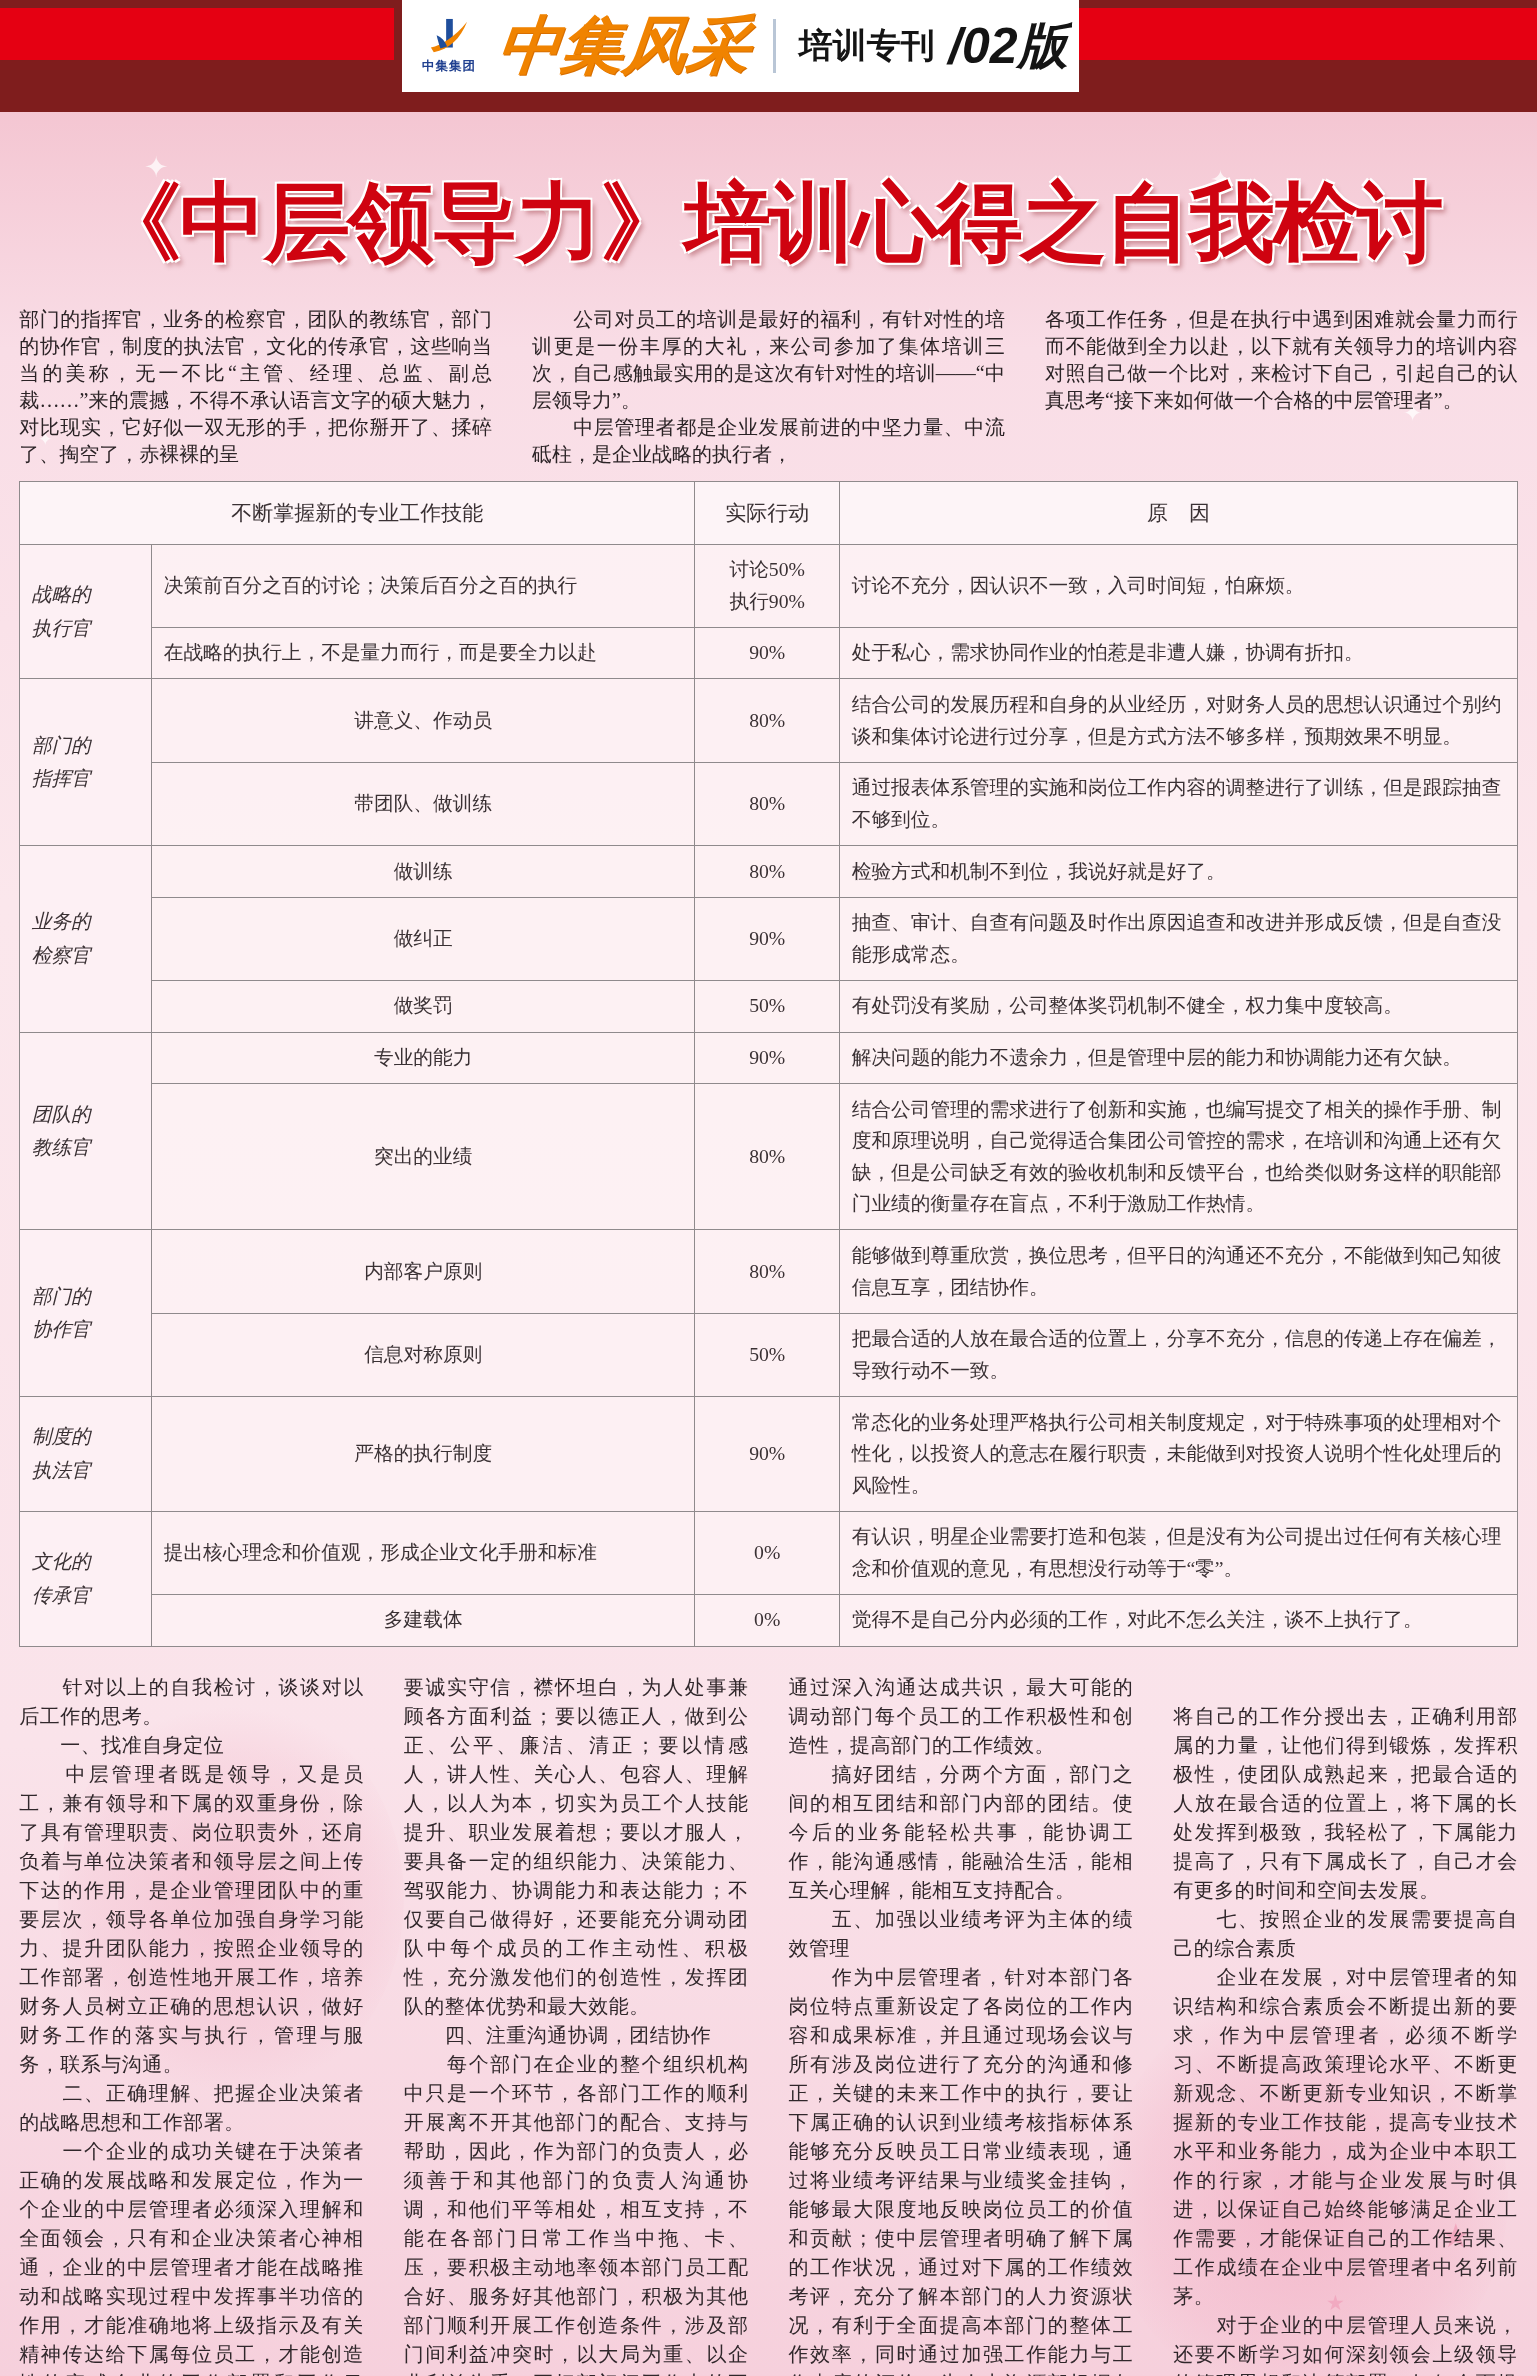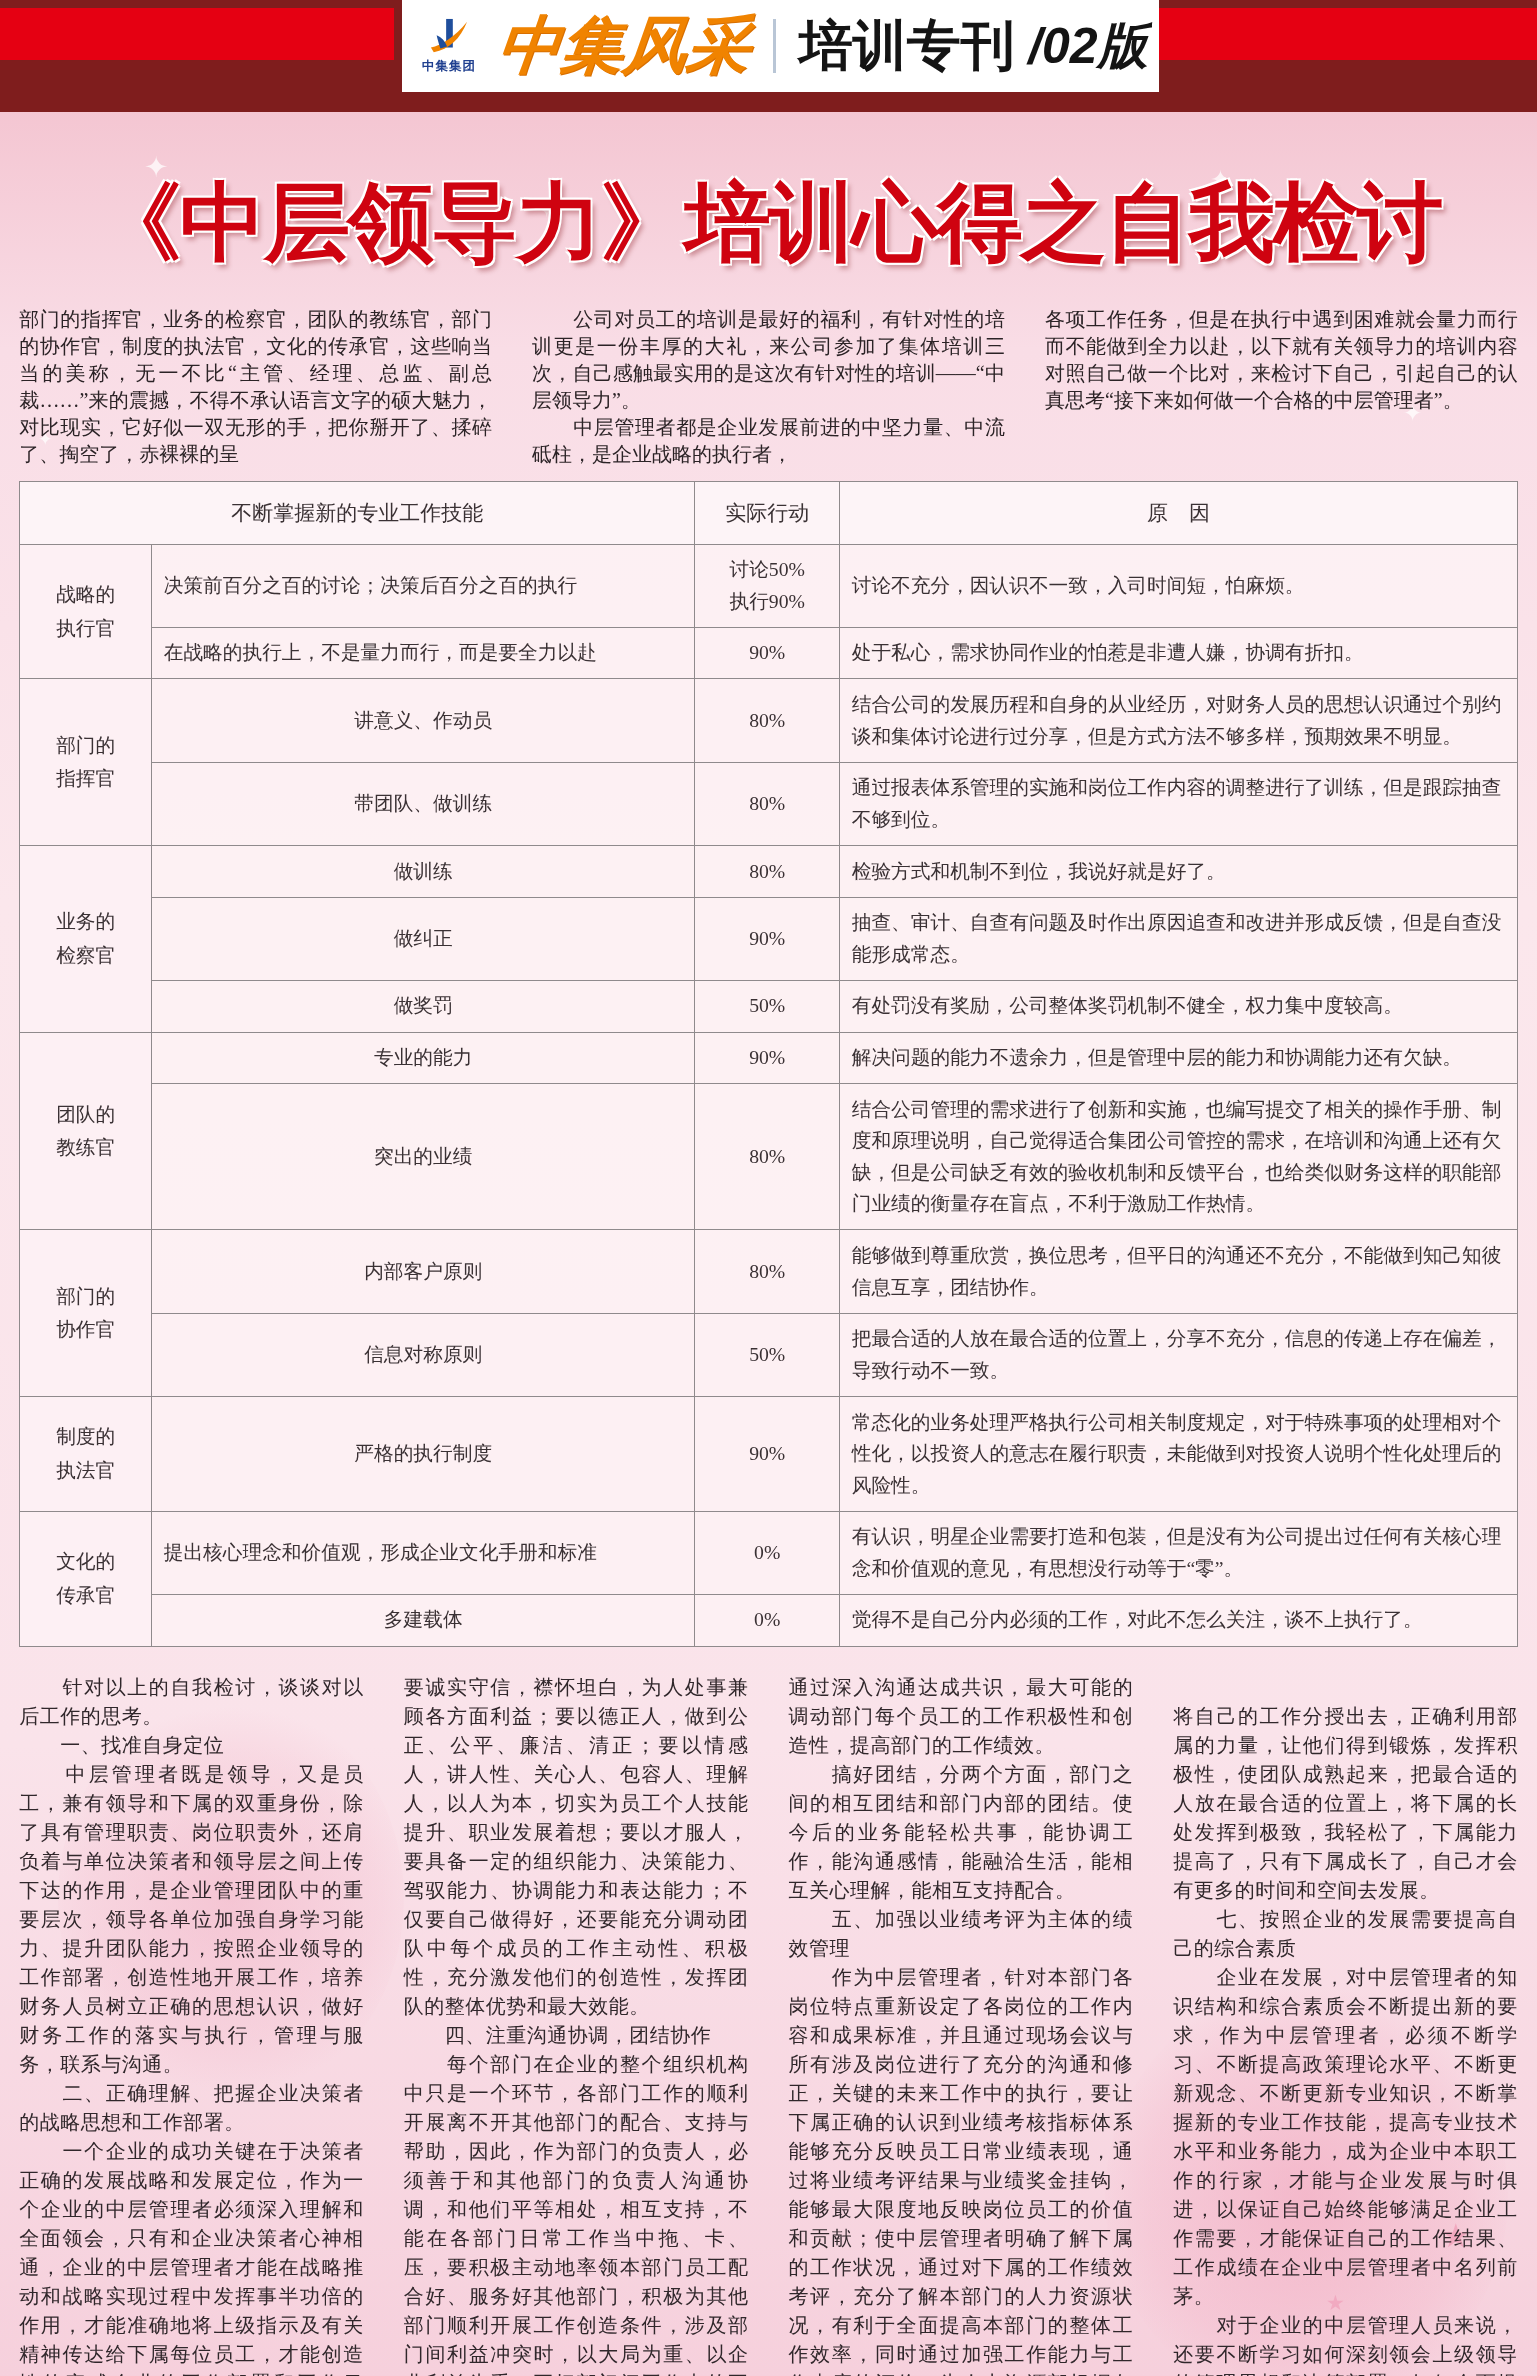--- a/index.html
+++ b/index.html
@@ -52,21 +52,21 @@
     font-weight:bold;
     font-size:63px;
     color:#f08300;
     white-space:nowrap;
     transform:skewX(-6deg);
     text-shadow:1px 1px 0 #d86f00;
   }
   .brand-divider{width:2.9px;height:54px;background:#b9c6d6;margin:0 9.6px;}
   .brand-edition{
     font-family:Liberation Mono, monospace;
-    font-weight:900;font-size:54px;color:#141414;white-space:nowrap;
+    font-weight:900;font-size:34px;color:#141414;white-space:nowrap;
   }
   .brand-page{
     font-family:"Liberation Sans","DejaVu Sans",sans-serif;
     font-weight:900;font-style:italic;font-size:50px;color:#141414;white-space:nowrap;
   }
   
   .content{
     position:relative;
     flex:1 1 auto;
     background:linear-gradient(180deg,#f4c6d2 0%,#f9dde6 9%,#fbe7ec 30%,#fae3ea 62%,#f6d0dc 86%,#f3c7d5 100%);
@@ -123,24 +123,25 @@
   }
   table.data-table th{
     font-weight:normal;
     font-size:21px;
     height:42px;
     text-align:center;
     background:rgba(253,244,247,0.9);
   }
   td.role-cell{
     width:108px;
-    text-align:center;
+    text-align:left;
     white-space:pre-line;
     line-height:1.7;
     background:rgba(253,240,244,0.8);
+    font-style:italic;
   }
   td.req-cell{width:519px;line-height:1.6;padding:13.4px 15.4px;}
   td.req-cell.center{text-align:center;}
   td.action-cell{
     width:121px;
     text-align:center;
     white-space:pre-line;
     line-height:1.6;
   }
   td.reason-cell{line-height:1.6;padding:13.4px 15.4px;}

